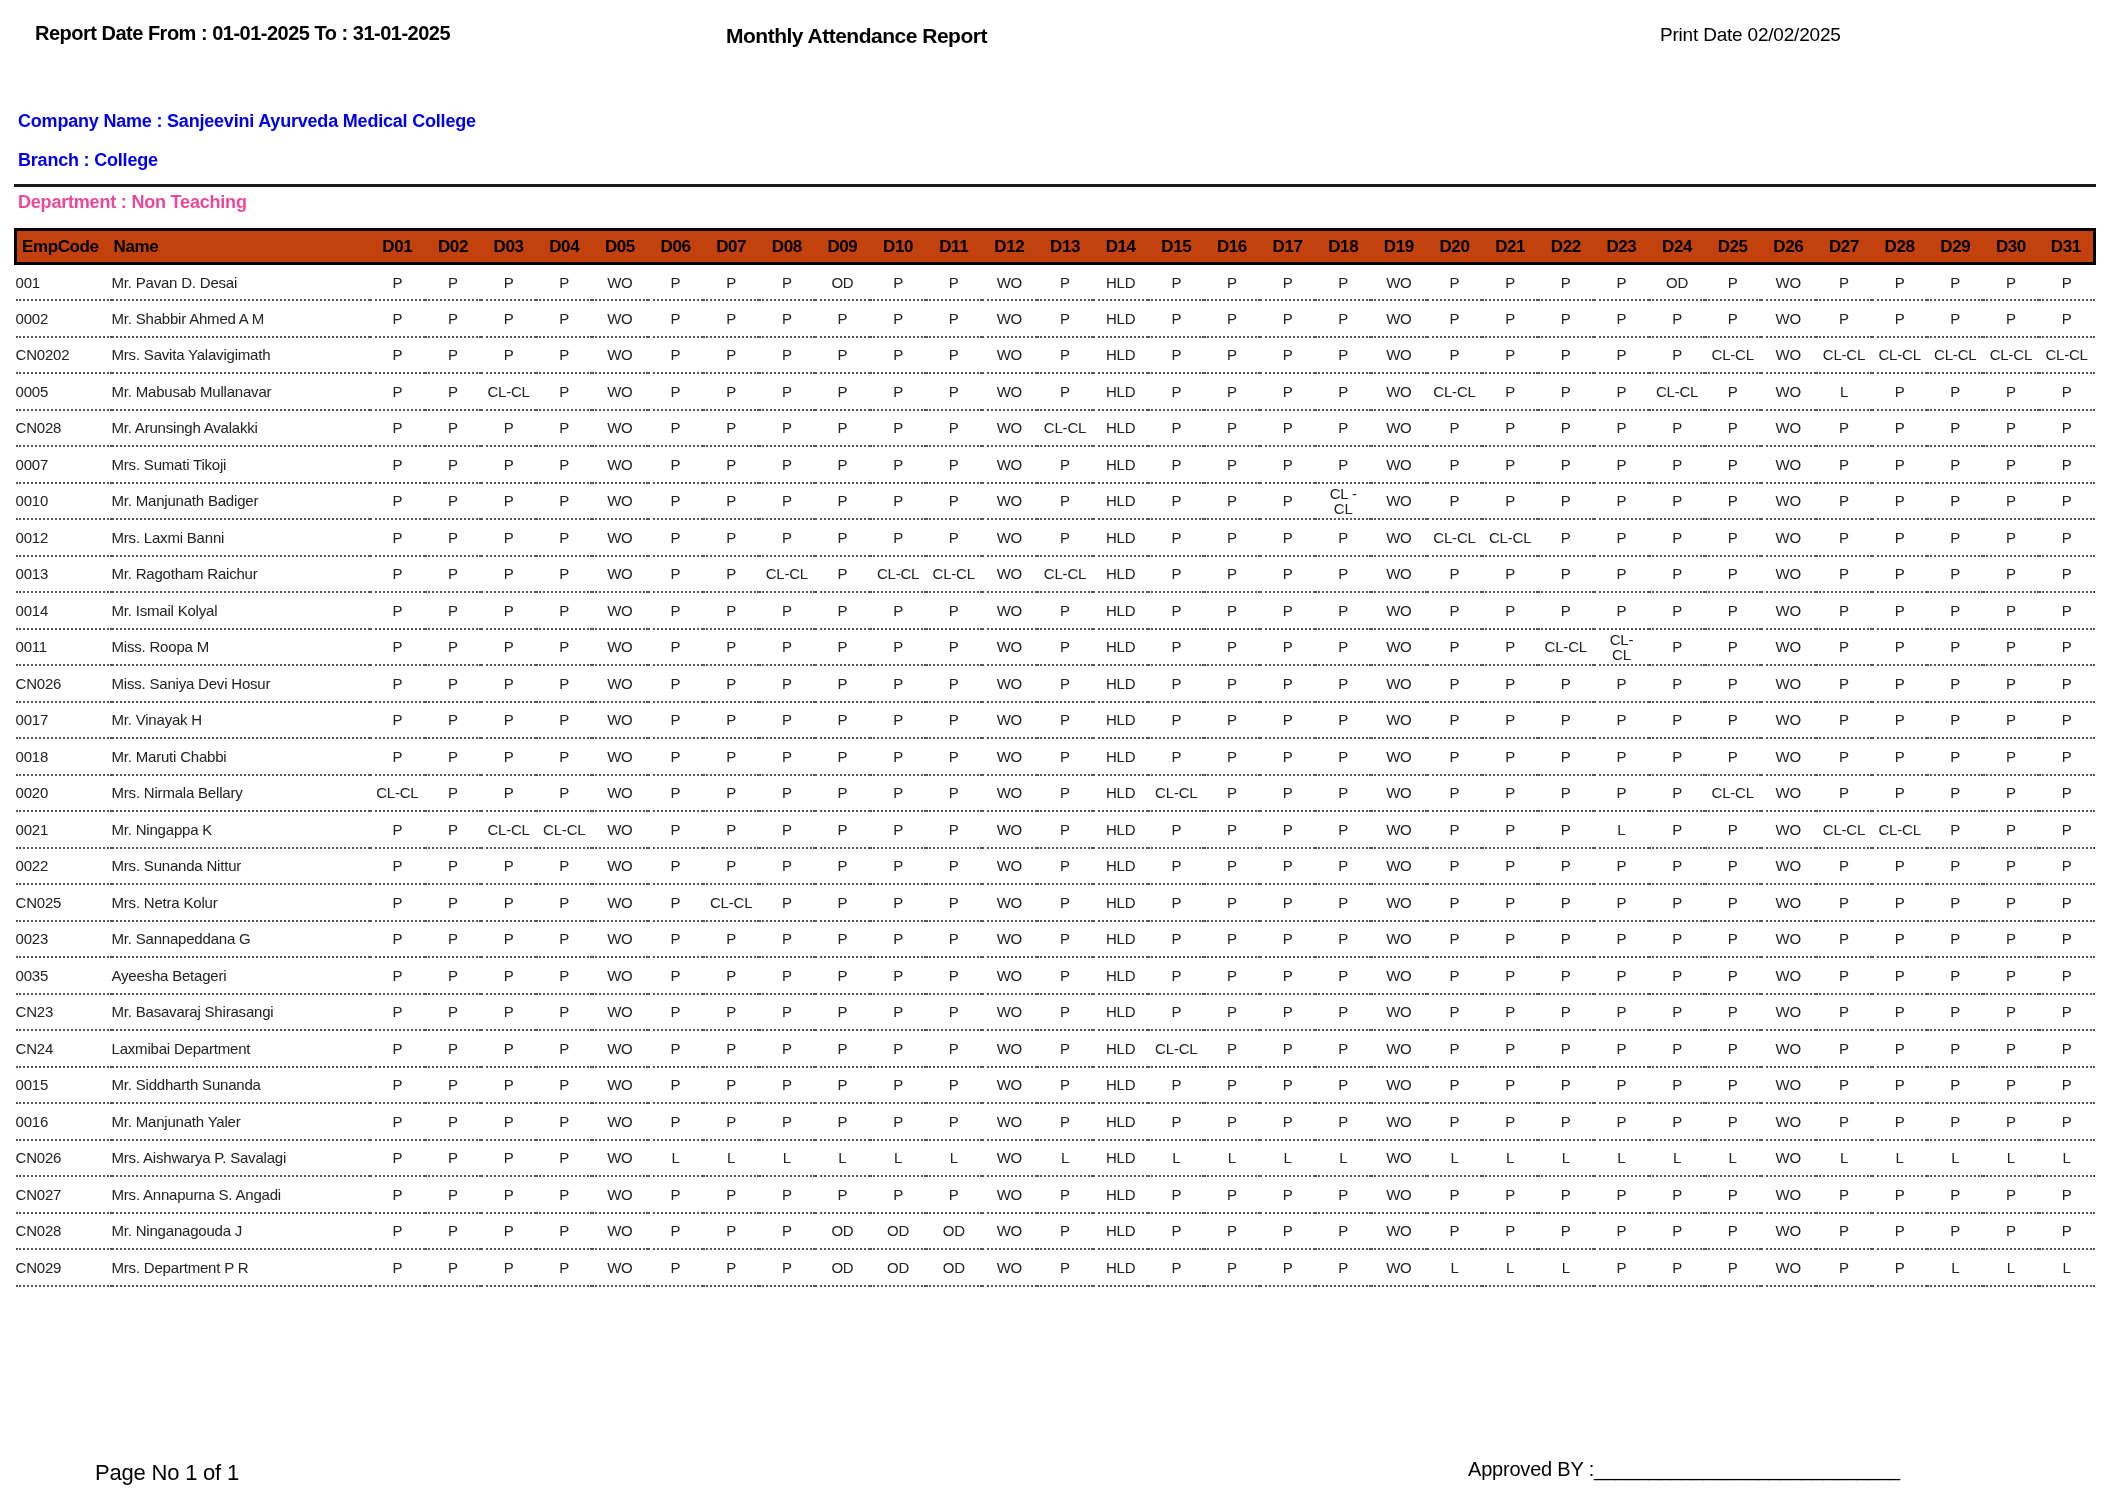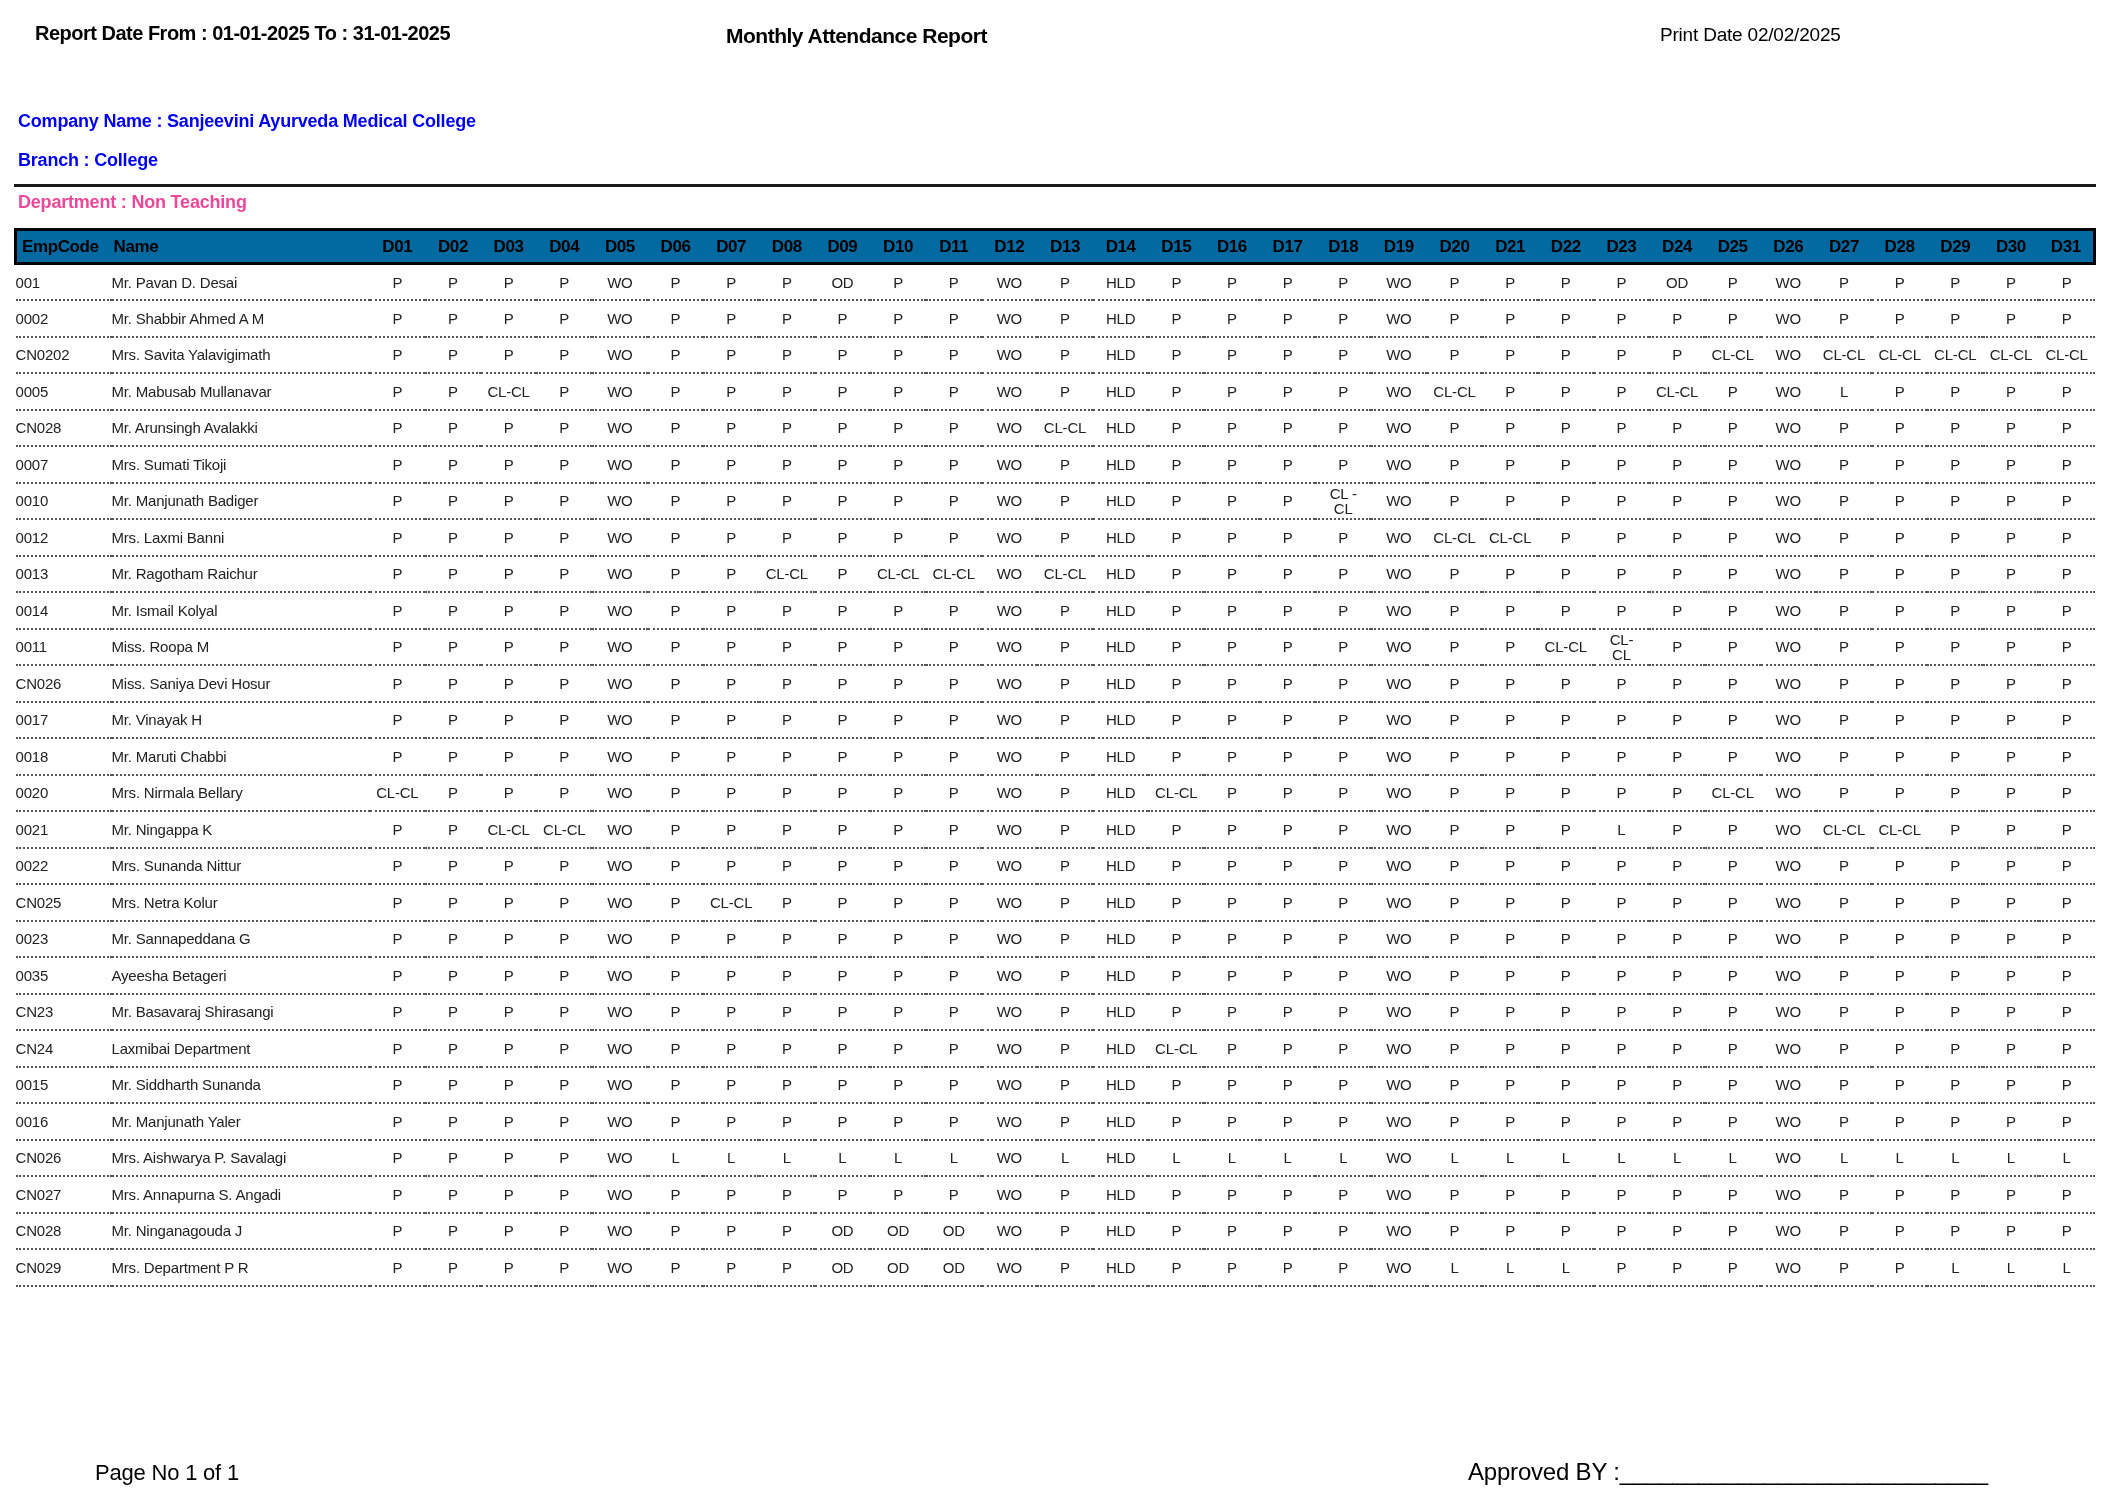--- a/index.html
+++ b/index.html
@@ -19,38 +19,38 @@
   .info-branch{top:150px;}
   .info-divider{position:absolute;left:14px;top:184px;width:2082px;height:3px;background:#1a1a1a;}
   .info-department{top:192px;}
   
   .att-table-wrap{position:absolute;left:14px;top:228px;width:2082px;}
   table.att{border-collapse:collapse;table-layout:fixed;width:2082px;}
   table.att thead tr{height:34px;}
   table.att thead th{
     border-top:3px solid #000;border-bottom:3px solid #000;
     font-size:17px;font-weight:bold;color:#000;letter-spacing:-0.4px;
-    padding:0;vertical-align:middle;background:#0369a1;
+    padding:0;vertical-align:middle;background:#c2410c;
   }
   table.att thead th.h-code{border-left:3px solid #000;text-align:left;padding-left:5px;}
   table.att thead th.h-name{text-align:left;padding-left:2px;}
   table.att thead th.h-day{text-align:center;}
   table.att thead th:last-child{border-right:3px solid #000;}
   table.att tbody tr{height:36.5px;}
   table.att tbody td{
     border-bottom:2px dotted #555;
     font-size:15px;color:#222;padding:0;vertical-align:middle;
     overflow:visible;
   }
   td.c-code{font-size:16px;text-align:left;padding-left:5px;}
   td.c-name{font-size:16px;text-align:left;padding-left:2px;white-space:nowrap;}
   td.c-day{text-align:center;white-space:pre-line;line-height:15px;}
   
   .footer-page{position:absolute;left:95px;top:1460px;font-size:22px;color:#000;}
-  .footer-approved{position:absolute;left:1468px;top:1458px;font-size:24px;color:#000;white-space:nowrap;}
+  .footer-approved{position:absolute;left:1468px;top:1458px;font-size:20px;color:#000;white-space:nowrap;}
 </style>
 </head>
 <body>
 
 <div class="top-header">
   <span class="report-range">Report Date From : 01-01-2025 To : 31-01-2025</span>
   <span class="page-title">Monthly Attendance Report</span>
   <span class="print-date">Print Date 02/02/2025</span>
 </div>
 

